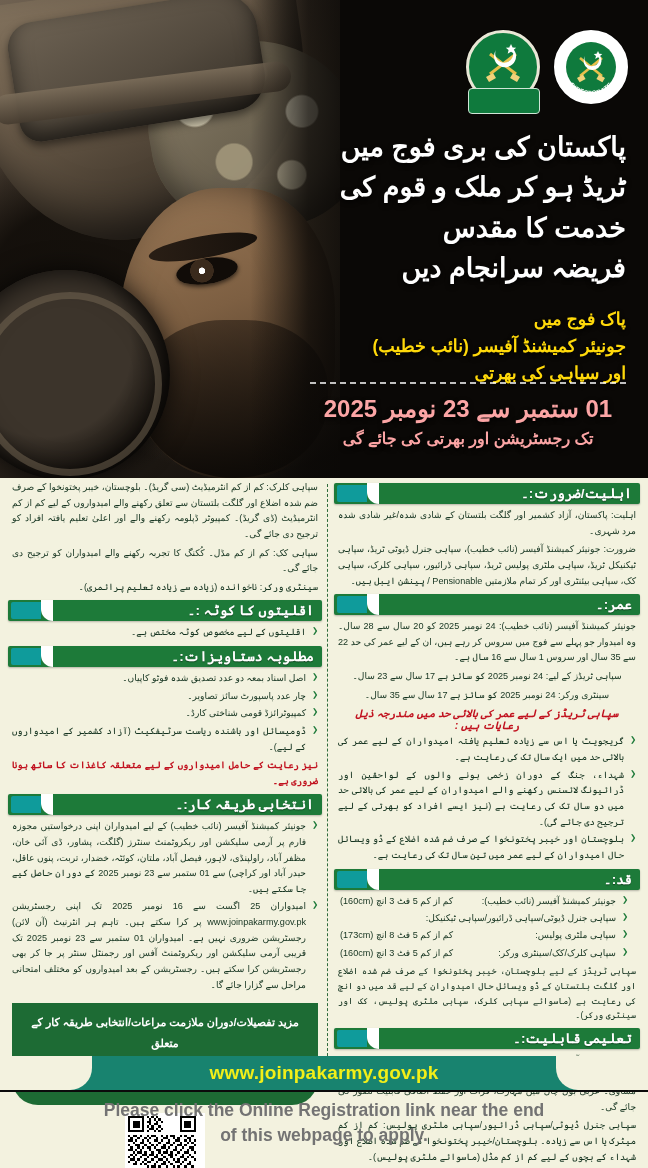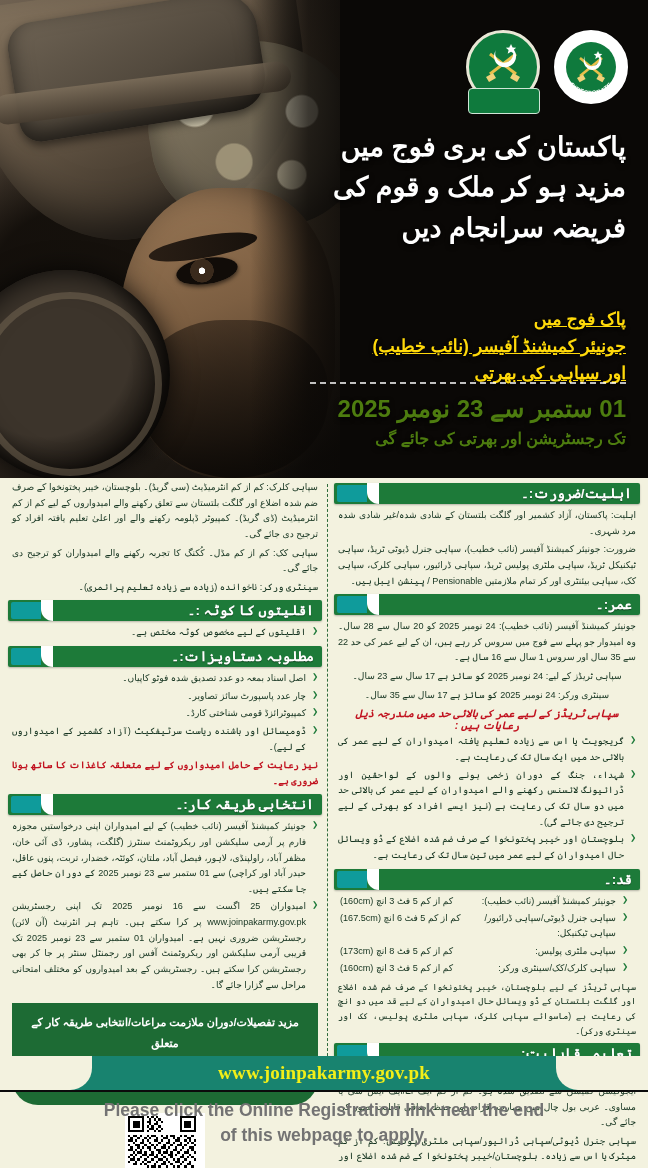--- a/index.html
+++ b/index.html
@@ -63,25 +63,25 @@
   .crest svg{position:absolute;inset:0;width:100%;height:100%;}
   .ribbon{position:absolute;left:2px;top:58px;width:70px;height:24px;background:#0f7a3d;
     border:1px solid #cfe5d6;border-radius:4px;}
   .pad-label{position:absolute;inset:0;}
   .pad-label text{font-size:6.2px;fill:#ffffff;font-family:"Liberation Sans",sans-serif;font-weight:bold;letter-spacing:.4px;}
 
   .h-main{position:absolute;right:12px;top:128px;width:316px;color:#fff;font-weight:bold;
     font-size:27px;line-height:1.42;text-shadow:0 2px 5px rgba(0,0,0,.85);}
   .h-main div{margin-bottom:2px;}
   .h-sub{position:absolute;right:12px;top:306px;width:316px;color:#ffd90a;font-weight:bold;
-    font-size:17.5px;line-height:1.55;text-shadow:0 2px 4px rgba(0,0,0,.8);text-decoration:underline;}
+    font-size:17.5px;line-height:1.55;text-shadow:0 2px 4px rgba(0,0,0,.8);}
   .dash{position:absolute;right:12px;top:382px;width:316px;height:0;
     border-top:2px dashed rgba(255,255,255,.75);}
-  .h-date{position:absolute;right:12px;top:392px;width:316px;color:#4d7c0f;font-weight:bold;
-    font-size:24px;line-height:1.45;text-shadow:0 2px 5px rgba(0,0,0,.85);}
+  .h-date{position:absolute;right:12px;top:392px;width:316px;color:#fca5a5;font-weight:bold;
+    font-size:24px;line-height:1.45;text-shadow:0 2px 5px rgba(0,0,0,.85);text-align:center;}
   .h-date .small{font-size:16px;}
 
   
   .body-wrap{position:absolute;left:0;top:478px;width:648px;height:612px;background:#f3f2df;}
   .col{position:absolute;top:0;direction:rtl;text-align:right;}
   .col-left{left:4px;width:322px;}
   .col-right{left:330px;width:314px;}
   .divider{position:absolute;left:327px;top:6px;width:0;height:592px;
     border-left:1px dashed #2f6b3c;}
 
@@ -118,21 +118,21 @@
   .qr-wrap{margin:8px 0 0 0;display:flex;justify-content:center;direction:ltr;}
   .qr{width:74px;height:74px;background:#fff;padding:3px;}
   .qr svg{display:block;}
 
   
   .url-band{position:absolute;left:0;top:1056px;width:648px;height:34px;background:#18836f;}
   .url-band .notch{position:absolute;top:0;width:92px;height:34px;background:#f3f2df;}
   .url-band .notch.l{left:0;border-radius:0 0 22px 0;}
   .url-band .notch.r{right:0;border-radius:0 0 0 22px;}
   .url-band .u{position:absolute;left:0;right:0;top:0;height:34px;line-height:34px;text-align:center;
-    color:#f2ef18;font-weight:bold;font-size:19px;letter-spacing:.2px;font-family:Liberation Serif, serif;}
+    color:#f2ef18;font-weight:bold;font-size:19px;letter-spacing:.2px;}
   .rule{position:absolute;left:0;top:1090px;width:648px;height:2px;background:#0b0b0b;}
   .footnote{position:absolute;left:0;top:1098px;width:648px;text-align:center;color:#737373;
     font-size:17.5px;font-weight:bold;line-height:1.42;}
 </style>
 </head>
 <body>
 
 <div class="poster">
 
   <div class="hero">
@@ -187,21 +187,22 @@
               <text>
                 <textPath href="#arcBot" startOffset="50%" text-anchor="middle">DIRECTORATE</textPath>
               </text>
             </g>
           </svg>
         </div>
       </div>
 
       <div class="h-main">
         <div>پاکستان کی بری فوج میں</div>
-        <div>مزید ہو کر ملک و قوم کی</div>
+        <div>ٹریڈ ہو کر ملک و قوم کی</div>
+        <div>خدمت کا مقدس</div>
         <div>فریضہ سرانجام دیں</div>
       </div>
 
       <div class="h-sub">
         <div>پاک فوج میں</div>
         <div>جونیئر کمیشنڈ آفیسر (نائب خطیب)</div>
         <div>اور سپاہی کی بھرتی</div>
       </div>
 
       <div class="dash"></div>
@@ -243,21 +244,20 @@
         <span class="tab"></span>
         <span class="ttl">قد:۔</span>
       </div>
       <div class="ht-list">
         <div class="rowline">
           <span class="lbl">جونیئر کمیشنڈ آفیسر (نائب خطیب):</span>
           <span class="val">کم از کم 5 فٹ 3 انچ (160cm)</span>
         </div>
         <div class="rowline">
           <span class="lbl">سپاہی جنرل ڈیوٹی/سپاہی ڈرائیور/سپاہی ٹیکنیکل:</span>
-          <span class="val">کم از کم 5 فٹ 6 انچ (167.5cm)</span>
         </div>
         <div class="rowline">
           <span class="lbl">سپاہی ملٹری پولیس:</span>
           <span class="val">کم از کم 5 فٹ 8 انچ (173cm)</span>
         </div>
         <div class="rowline">
           <span class="lbl">سپاہی کلرک/کک/سینٹری ورکر:</span>
           <span class="val">کم از کم 5 فٹ 3 انچ (160cm)</span>
         </div>
       </div>

